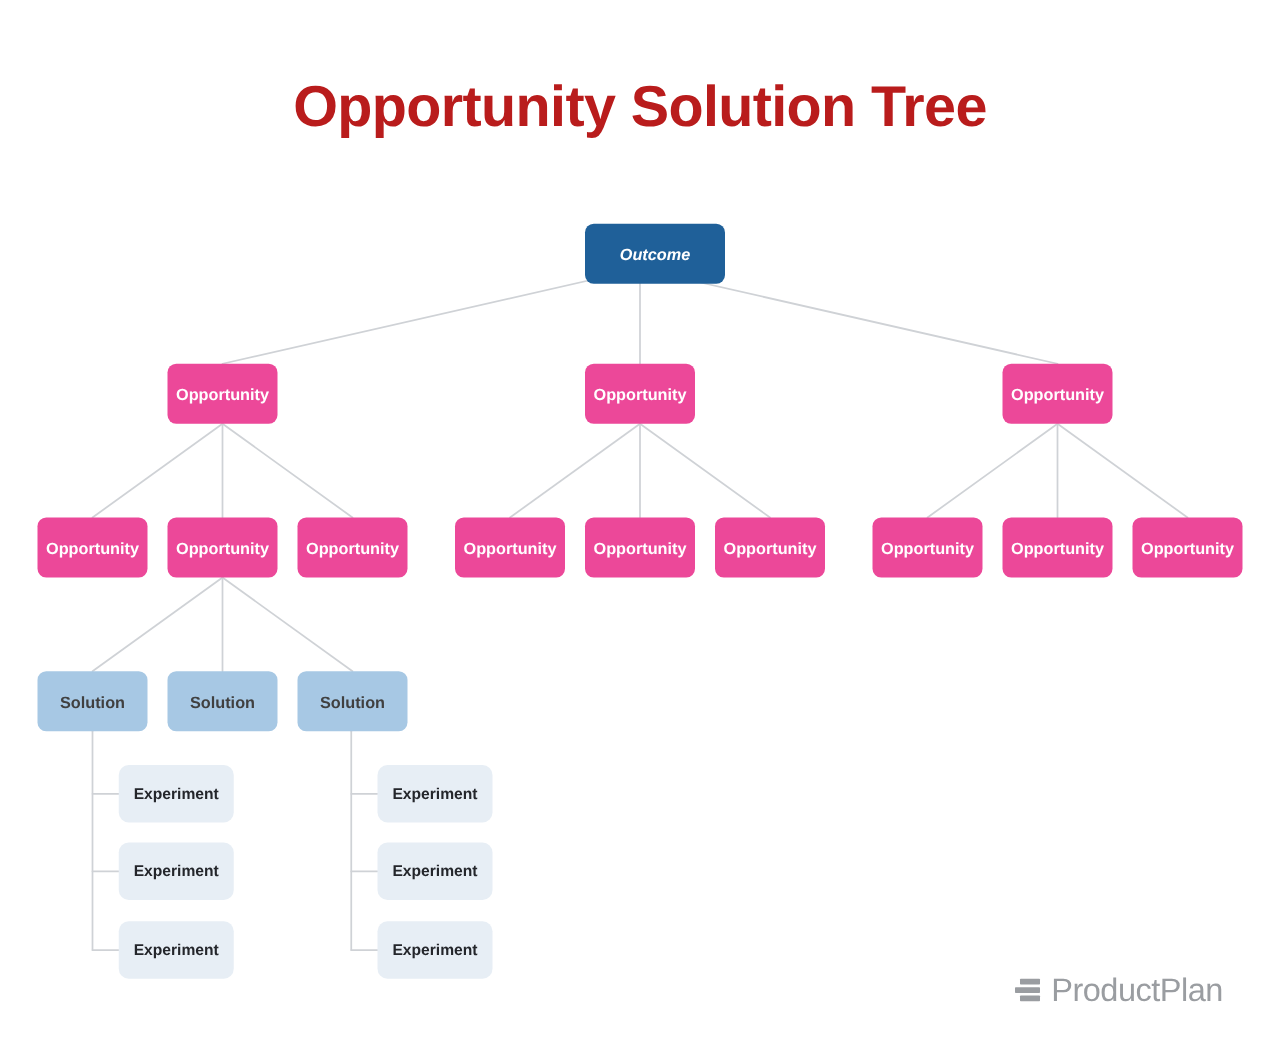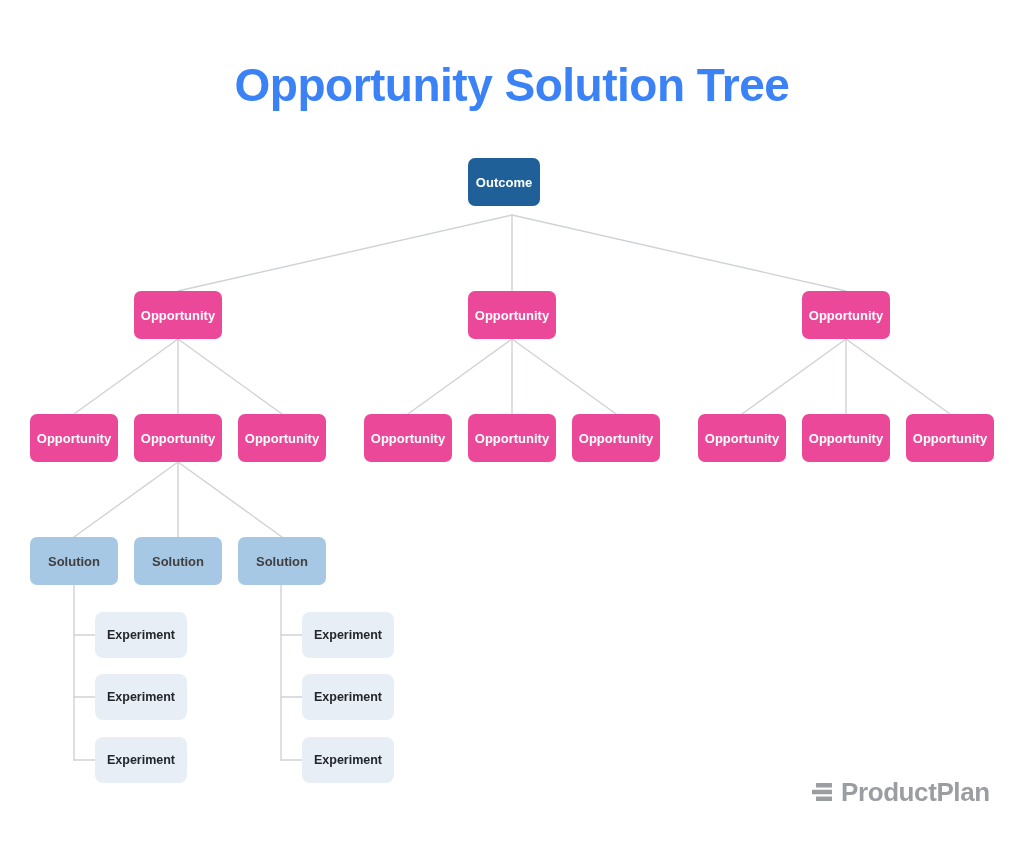--- a/index.html
+++ b/index.html
@@ -25,21 +25,21 @@
   
   #page-title {
     position: absolute;
     left: 0;
     top: 58px;
     width: 1024px;
     text-align: center;
     font-size: 46px;
     font-weight: bold;
     letter-spacing: -0.5px;
-    color: #3b82f6;
+    color: #b91c1c;
   }
 
   
   #connectors {
     position: absolute;
     left: 0;
     top: 0;
     width: 1024px;
     height: 844px;
     pointer-events: none;
@@ -94,21 +94,21 @@
     top: 779px;
     display: flex;
     align-items: center;
     gap: 5px;
   }
   #logo .logo-mark {
     display: block;
   }
   #logo .logo-text {
     font-size: 26px;
-    font-weight: bold;
+    font-weight: normal;
     color: #9a9da1;
     letter-spacing: -0.4px;
     line-height: 1;
   }
 </style>
 </head>
 <body>
 
 <div id="canvas">
 
@@ -142,21 +142,21 @@
       <path d="M74 697 L95 697"></path>
       <path d="M74 760 L95 760"></path>
 
       <path d="M281 585 L281 760"></path>
       <path d="M281 635 L302 635"></path>
       <path d="M281 697 L302 697"></path>
       <path d="M281 760 L302 760"></path>
     </g>
   </svg>
 
-  <div class="node node-outcome" style="left:468px; top:158px; width:72px; height:48px;">Outcome</div>
+  <div class="node node-outcome" style="left:468px; top:179px; width:112px; height:48px;font-style:italic;">Outcome</div>
 
   <div class="node node-opportunity" style="left:134px; top:291px; width:88px; height:48px;">Opportunity</div>
   <div class="node node-opportunity" style="left:468px; top:291px; width:88px; height:48px;">Opportunity</div>
   <div class="node node-opportunity" style="left:802px; top:291px; width:88px; height:48px;">Opportunity</div>
 
   <div class="node node-opportunity" style="left:30px; top:414px; width:88px; height:48px;">Opportunity</div>
   <div class="node node-opportunity" style="left:134px; top:414px; width:88px; height:48px;">Opportunity</div>
   <div class="node node-opportunity" style="left:238px; top:414px; width:88px; height:48px;">Opportunity</div>
 
   <div class="node node-opportunity" style="left:364px; top:414px; width:88px; height:48px;">Opportunity</div>

